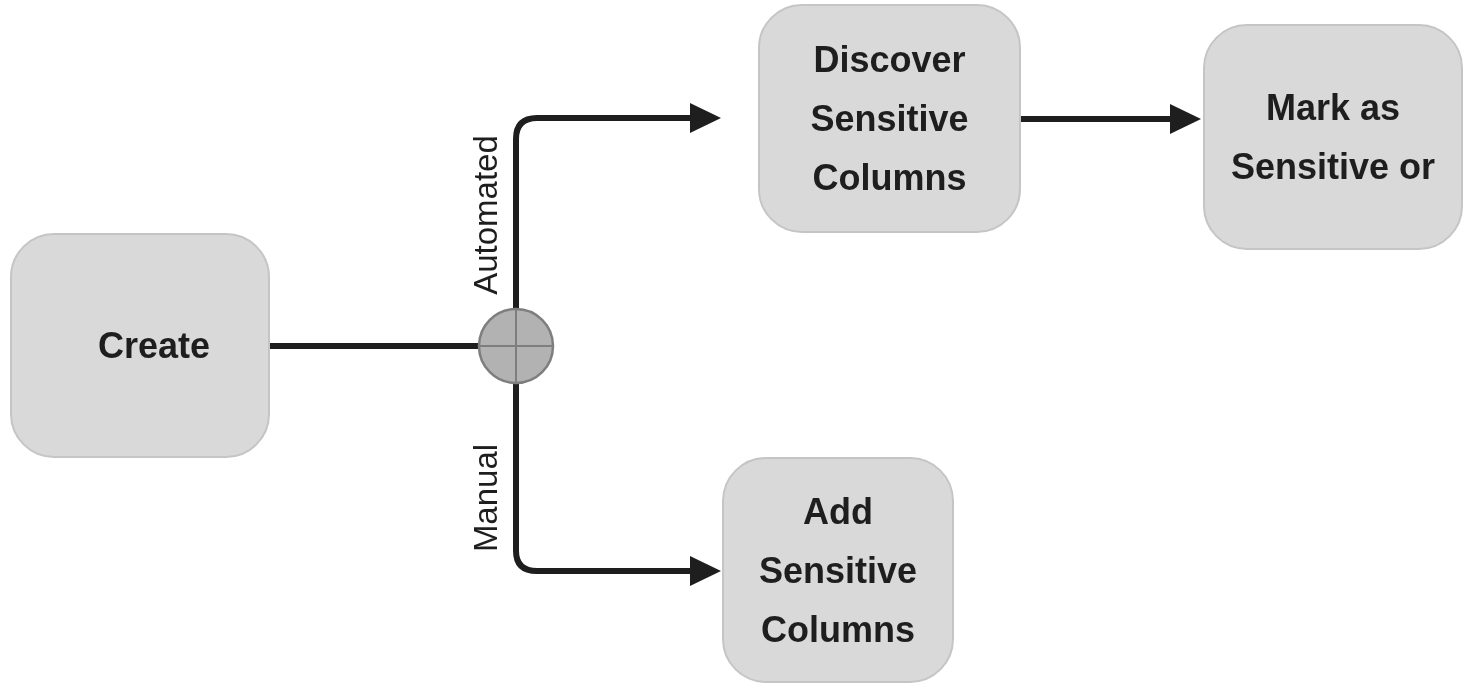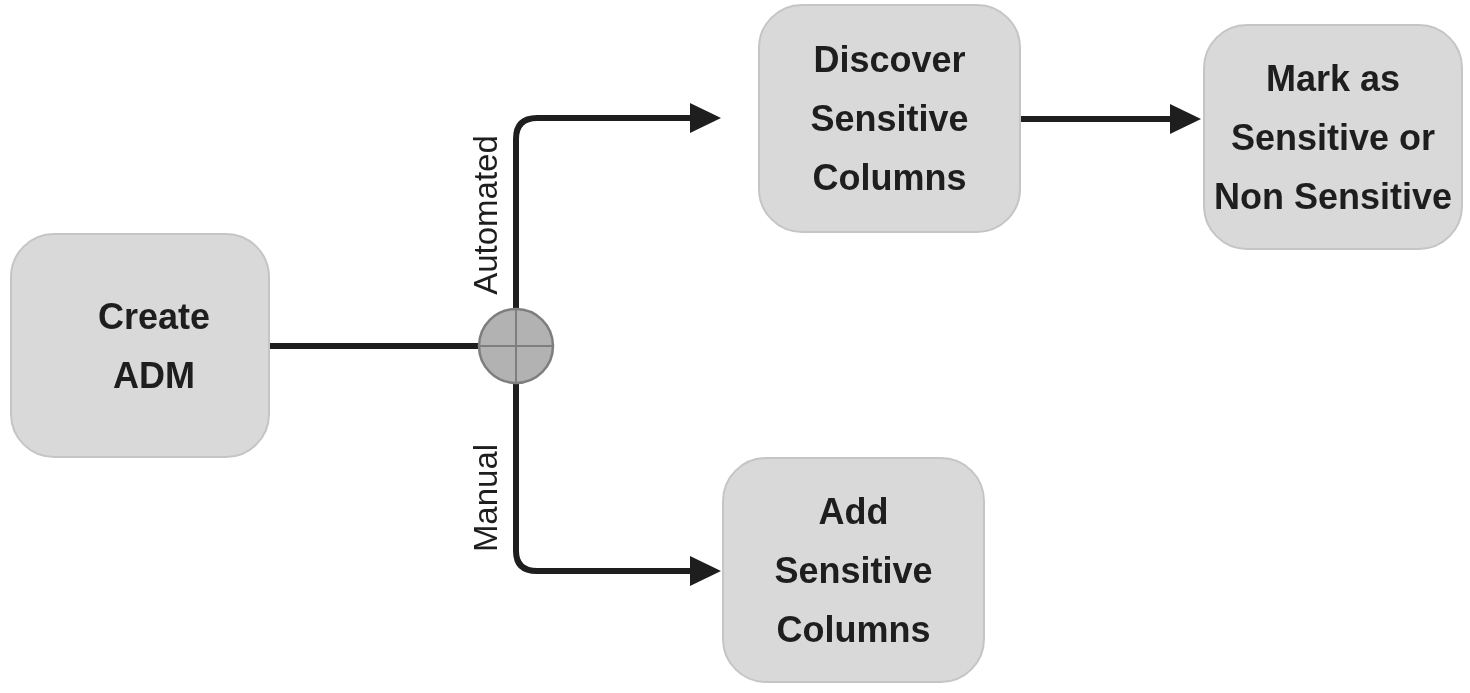--- a/index.html
+++ b/index.html
@@ -38,21 +38,21 @@
     font-weight: 700;
     line-height: 59px;
   }
   .node span {
     display: block;
     white-space: nowrap;
   }
   .node--create   { left: 10px;   top: 233px; width: 260px; height: 225px; padding-left: 28px; }
   .node--discover { left: 722px;  top: 4px;   width: 263px; height: 229px; margin-left: 36px; }
   .node--mark     { left: 1203px; top: 24px;   width: 260px; height: 226px; }
-  .node--add      { left: 722px;  top: 457px; width: 263px; height: 226px; }
+  .node--add      { left: 722px;  top: 457px; width: 232px; height: 226px; }
   .edge-label {
     position: absolute;
     color: #1e1e1e;
     font-size: 33px;
     font-weight: 500;
     white-space: nowrap;
     transform: translate(-50%, -50%) rotate(-90deg);
   }
   .edge-label--automated { left: 486px; top: 215px; }
   .edge-label--manual    { left: 486px; top: 498px; }
@@ -77,33 +77,31 @@
 
     <g>
       <circle cx="516" cy="346" r="37" stroke-width="2.5" fill="#b2b2b2" stroke="#7e7e7e"></circle>
       <line x1="479" y1="346" x2="553" y2="346" stroke-width="2" stroke="#7e7e7e"></line>
       <line x1="516" y1="309" x2="516" y2="383" stroke-width="2" stroke="#7e7e7e"></line>
     </g>
   </svg>
 
   <div class="node node--create">
     <span>Create</span>
-    <span>ADM</span>
   </div>
 
   <div class="node node--discover">
     <span>Discover</span>
     <span>Sensitive</span>
     <span>Columns</span>
   </div>
 
   <div class="node node--mark">
     <span>Mark as</span>
     <span>Sensitive or</span>
-    <span>Non Sensitive</span>
   </div>
 
   <div class="node node--add">
     <span>Add</span>
     <span>Sensitive</span>
     <span>Columns</span>
   </div>
 
   <div class="edge-label edge-label--automated">Automated</div>
 

